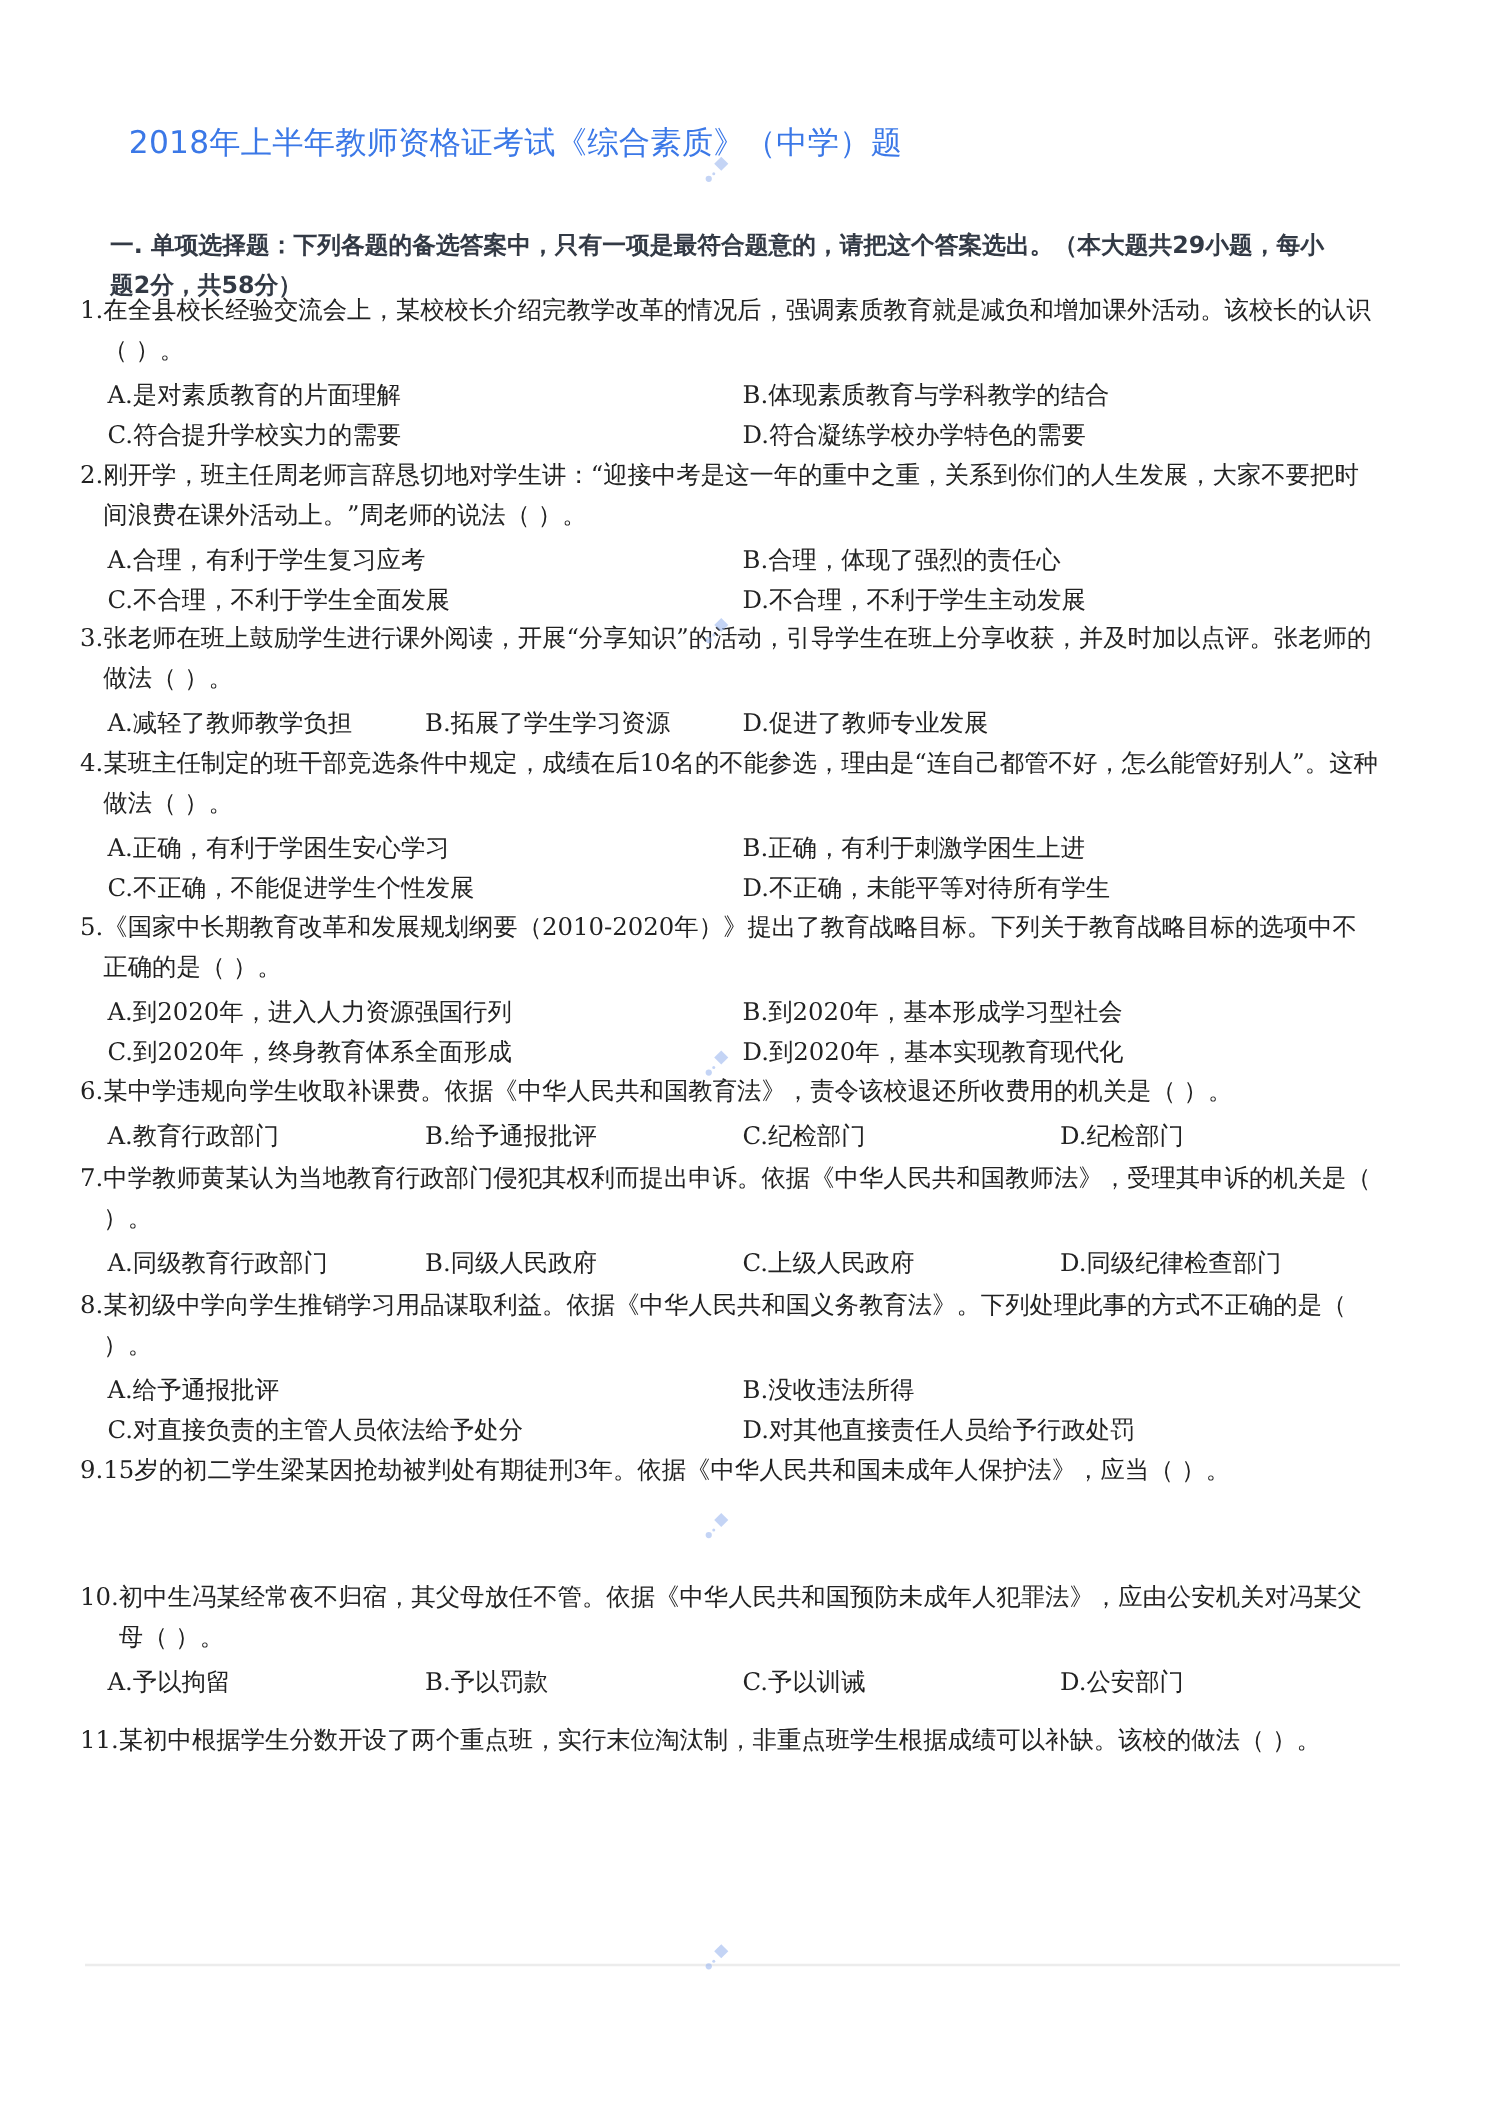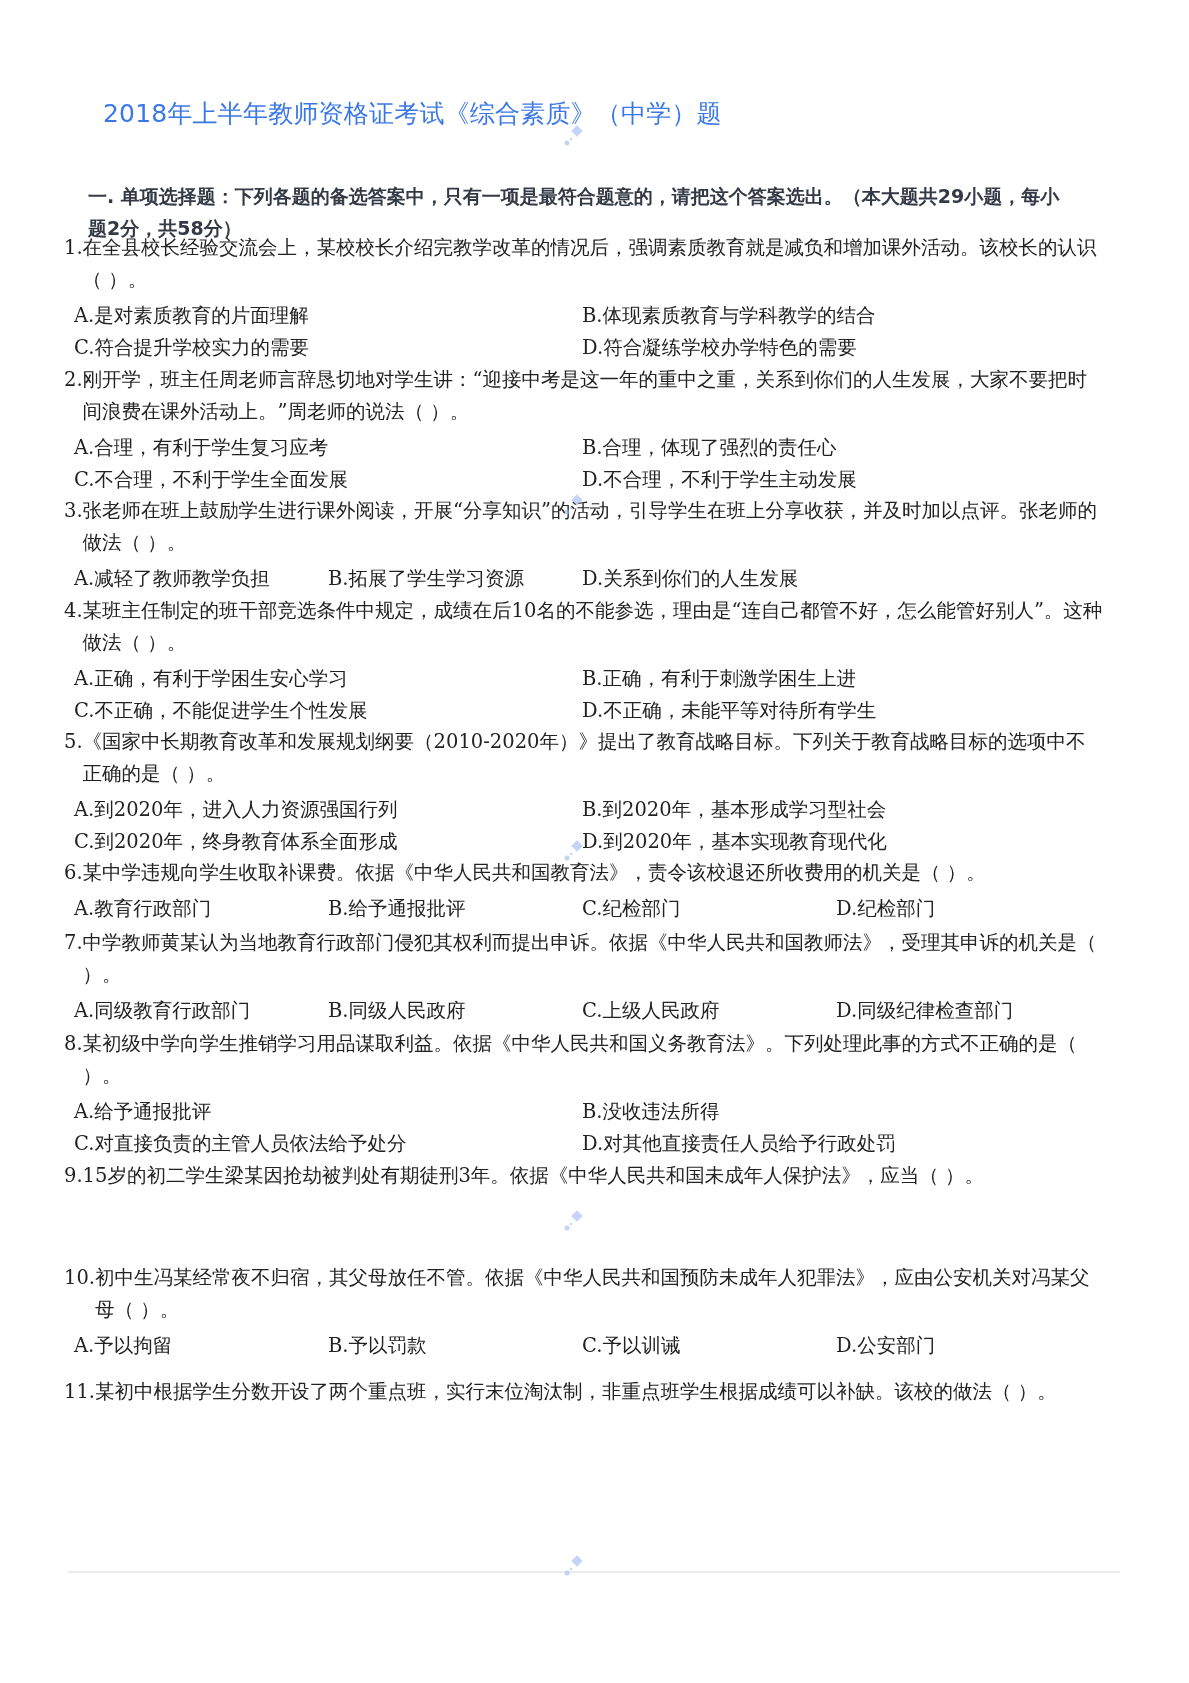--- a/index.html
+++ b/index.html
@@ -6,21 +6,21 @@
   body { width: 1189px; height: 1683px; position: relative; overflow: hidden;
          font-family: "DejaVu Serif", "Liberation Serif", serif; color: #222; }
   .title { position: absolute; left: 103px; top: 97px; font-size: 25px; color: #3b78e7;
            font-family: "DejaVu Sans", "Liberation Sans", sans-serif; letter-spacing: 0.2px; }
   .section { position: absolute; left: 88px; top: 180px; width: 990px; font-size: 19px; line-height: 32px;
              font-weight: bold; color: #333a45; font-family: "DejaVu Sans", "Liberation Sans", sans-serif; }
   .q { position: absolute; left: 64px; width: 1040px; font-size: 19.5px; line-height: 32px; color: #222; }
   .q .stem { display: flex; }
   .q .num { flex: 0 0 auto; }
   .q .txt { flex: 1; }
-  .opts { margin-left: 10px; margin-top: 4px; display: grid; line-height: 32px; }
+  .opts { margin-left: 22px; margin-top: 4px; display: grid; line-height: 32px; }
   .opts.two { grid-template-columns: 508px 508px; }
   .opts.four { grid-template-columns: 254px 254px 254px 254px; }
   .divider { position: absolute; left: 68px; top: 1571px; width: 1052px; height: 2px; background: #ececec; }
   .wm { position: absolute; width: 22px; height: 22px; opacity: 0.6; }
 </style>
 </head>
 <body>
 
 <div class="title">2018年上半年教师资格证考试《综合素质》（中学）题</div>
 <div class="section">一. 单项选择题：下列各题的备选答案中，只有一项是最符合题意的，请把这个答案选出。（本大题共29小题，每小题2分，共58分）</div>
@@ -52,21 +52,21 @@
 </div>
 
 <div class="q" style="top:495px">
   <div class="stem">
       <span class="num">3.</span>
       <span class="txt">张老师在班上鼓励学生进行课外阅读，开展“分享知识”的活动，引导学生在班上分享收获，并及时加以点评。张老师的做法（ ）。</span>
     </div>
   <div class="opts four">
     <span>A.减轻了教师教学负担</span>
     <span>B.拓展了学生学习资源</span>
-    <span>D.关系到你们的人生发展</span>
+    <span>D.促进了教师专业发展</span>
   </div>
 </div>
 
 <div class="q" style="top:595px">
   <div class="stem">
       <span class="num">4.</span>
       <span class="txt">某班主任制定的班干部竞选条件中规定，成绩在后10名的不能参选，理由是“连自己都管不好，怎么能管好别人”。这种做法（ ）。</span>
     </div>
   <div class="opts two">
     <span>A.正确，有利于学困生安心学习</span>

